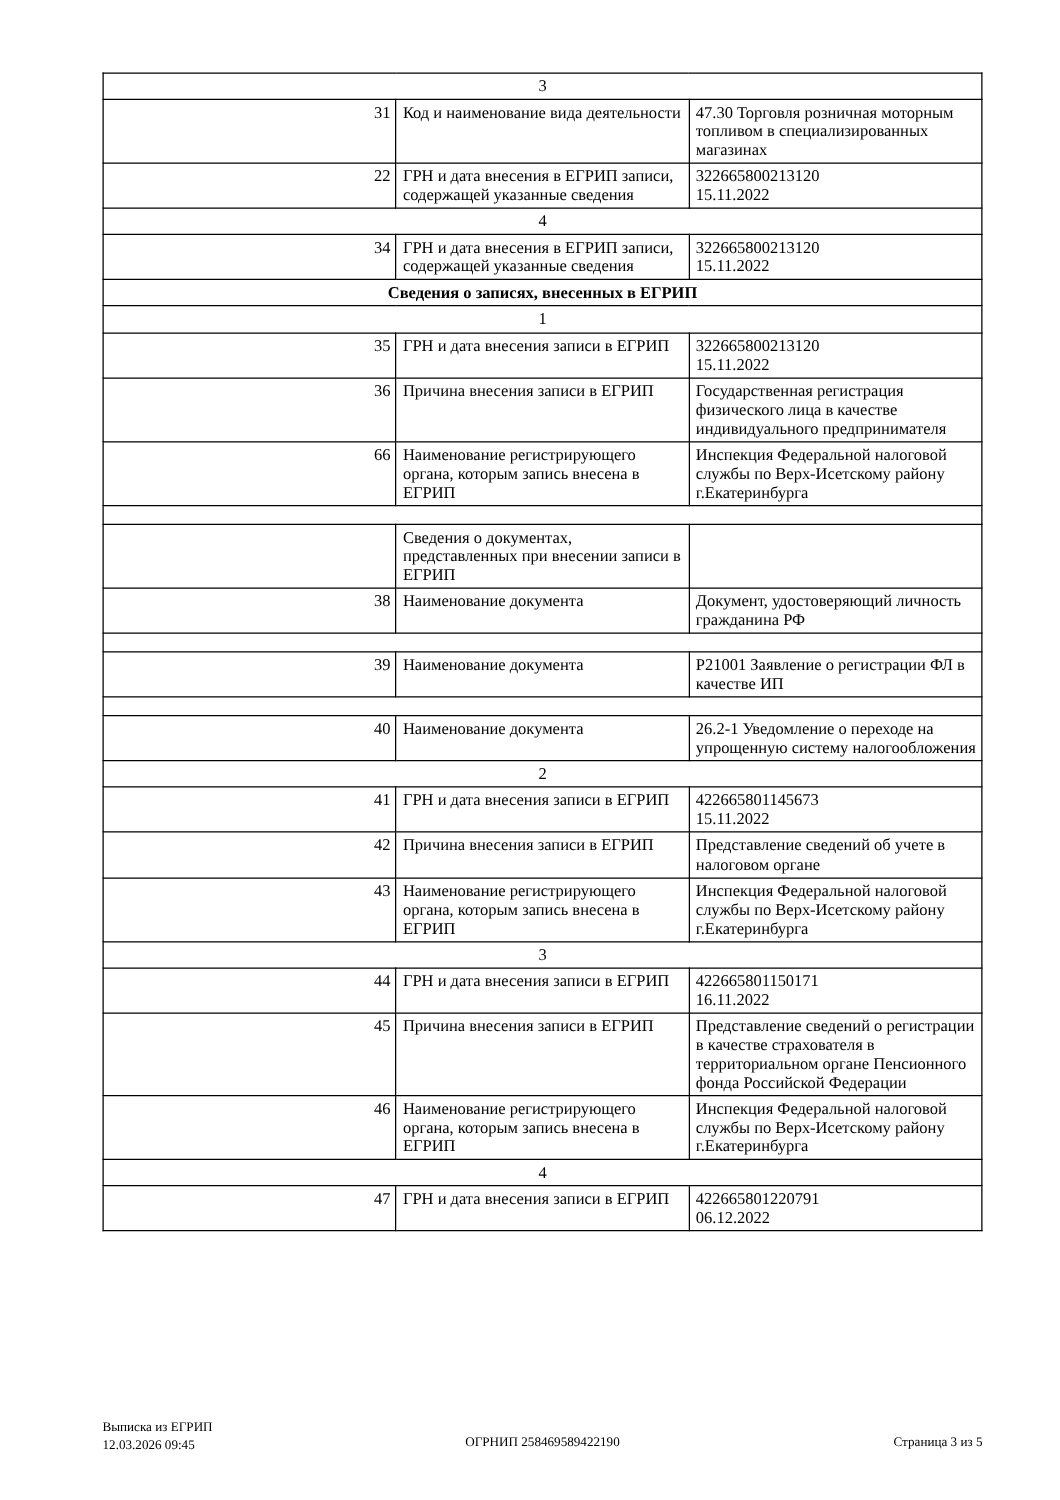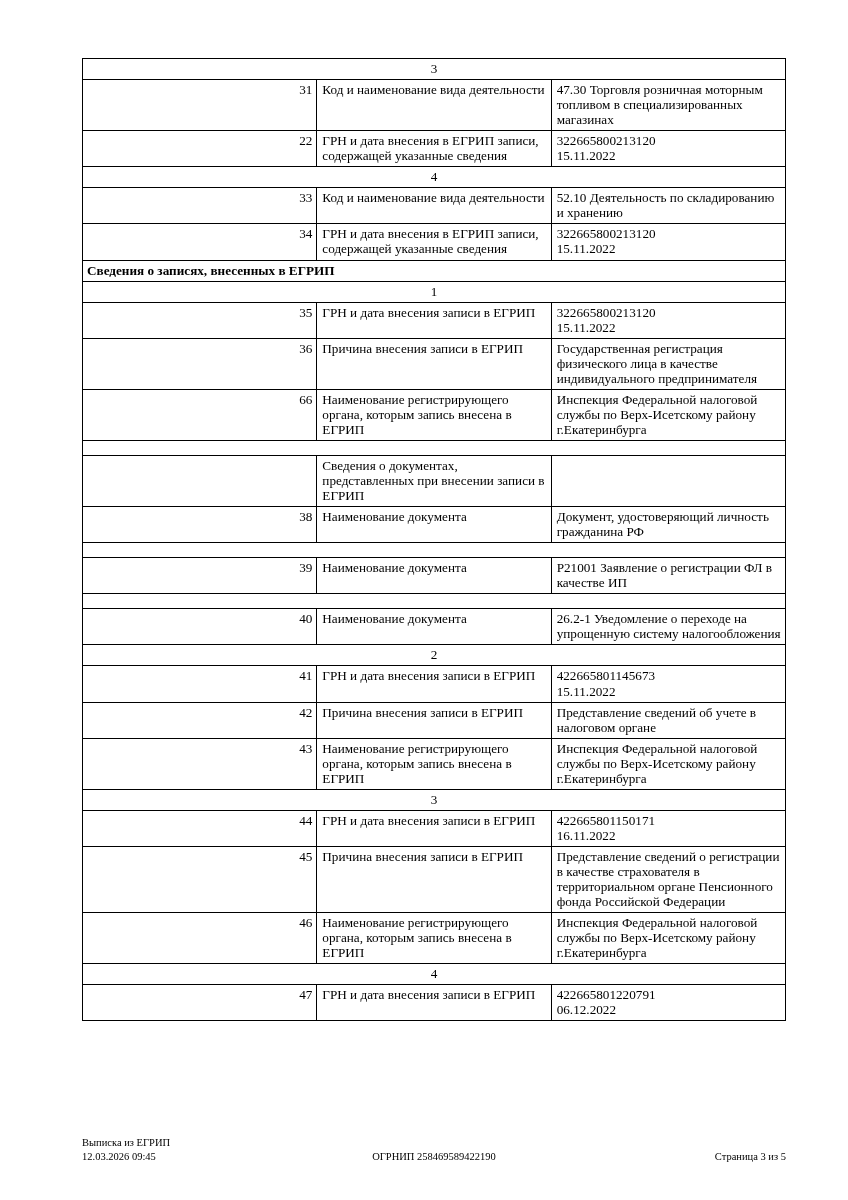--- a/index.html
+++ b/index.html
@@ -38,20 +38,21 @@
     text-align: right;
     vertical-align: top;
   }
   td.label {
     width: 330px;
   }
   td.value {
     width: 328px;
   }
   tr.section td {
+    text-align: center;
     font-weight: bold;
     padding: 2px 4px 3px 4px;
   }
   tr.groupnum td {
     text-align: center;
     padding: 2px 4px 3px 4px;
   }
   .spacer-row td {
     border: none;
     height: 9px;
@@ -63,21 +64,21 @@
   }
   .footer {
     position: absolute;
     left: 82px;
     right: 62px;
     bottom: 36px;
     font-size: 10.5px;
     font-family: "Liberation Serif", serif;
     display: flex;
     justify-content: space-between;
-    align-items: flex-end;
+    align-items: center;
   }
   .footer-left {
     line-height: 1.35;
     text-align: left;
     width: 33%;
   }
   .footer-center {
     line-height: 1.35;
     text-align: center;
     width: 34%;
@@ -109,27 +110,20 @@
         <tr>
           <td class="num">22</td>
           <td class="label">ГРН и дата внесения в ЕГРИП записи, содержащей указанные сведения</td>
           <td class="value">
             <span class="cell-line">322665800213120</span>
             <span class="cell-line">15.11.2022</span>
           </td>
         </tr>
         <tr class="groupnum">
           <td colspan="3">4</td>
-        </tr>
-        <tr>
-          <td class="num">33</td>
-          <td class="label">Код и наименование вида деятельности</td>
-          <td class="value">
-            <span class="cell-line">52.10 Деятельность по складированию и хранению</span>
-          </td>
         </tr>
         <tr>
           <td class="num">34</td>
           <td class="label">ГРН и дата внесения в ЕГРИП записи, содержащей указанные сведения</td>
           <td class="value">
             <span class="cell-line">322665800213120</span>
             <span class="cell-line">15.11.2022</span>
           </td>
         </tr>
         <tr class="section">

